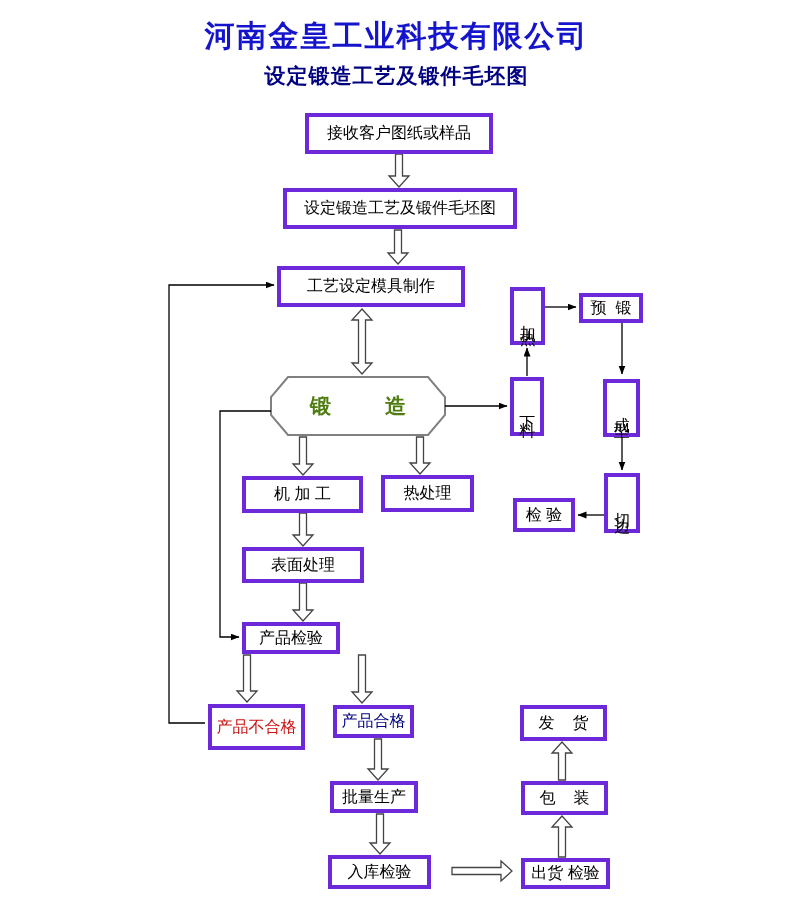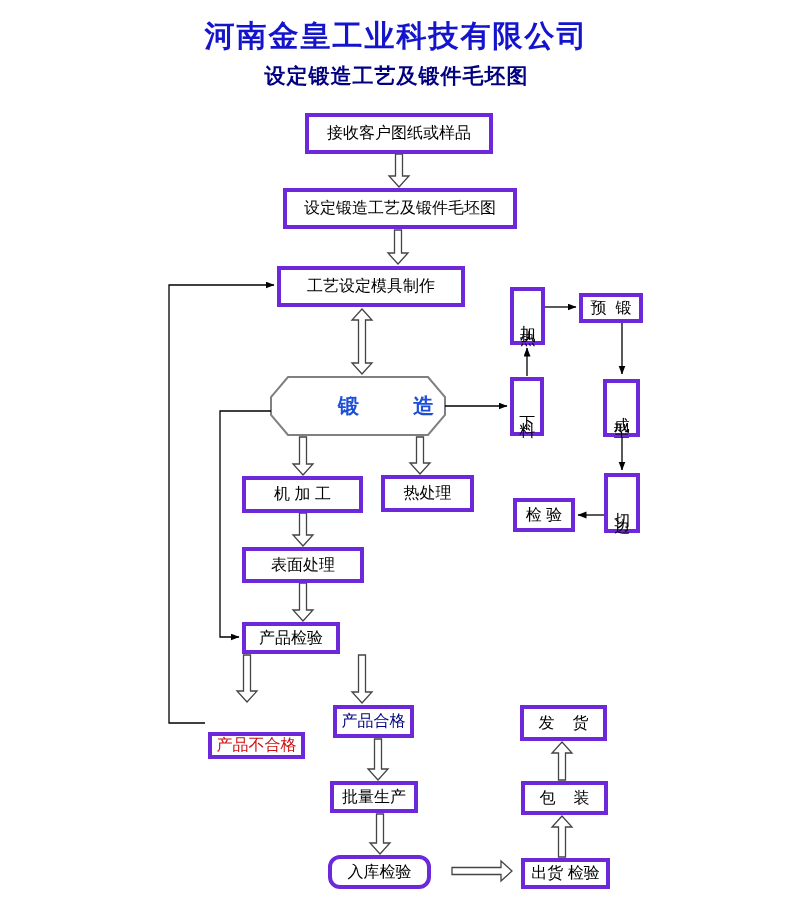--- a/index.html
+++ b/index.html
@@ -29,22 +29,22 @@
     box-sizing:border-box;
   }
   .vbox{
     writing-mode:vertical-rl;text-orientation:upright;
     letter-spacing:6px;padding-top:4px;
   }
   .red-text{color:#CC1111;}
   .navy-text{color:#000080;}
   .forging-label{
     position:absolute;display:flex;align-items:center;justify-content:center;
-    font-size:21px;font-weight:bold;color:#1d4ed8;
-    word-spacing:48px;white-space:pre;background:transparent;padding-left:28px;
+    font-size:21px;font-weight:bold;color:#4d7c0f;
+    word-spacing:48px;white-space:pre;background:transparent;
   }
 </style>
 </head>
 <body>
 
 <div class="page">
 
   <div class="title">河南金皇工业科技有限公司</div>
   <div class="subtitle">设定锻造工艺及锻件毛坯图</div>
 
@@ -97,22 +97,22 @@
   <div class="box vbox" style="left:510px;top:377px;width:34px;height:59px;">下料</div>
   <div class="box vbox" style="left:603px;top:379px;width:37px;height:58px;">成型</div>
   <div class="box vbox" style="left:604px;top:473px;width:36px;height:60px;">切边</div>
   <div class="box" style="left:513px;top:498px;width:62px;height:34px;">检 验</div>
 
   <div class="box" style="left:242px;top:476px;width:121px;height:37px;">机 加 工</div>
   <div class="box" style="left:381px;top:475px;width:93px;height:37px;">热处理</div>
   <div class="box" style="left:242px;top:547px;width:122px;height:36px;">表面处理</div>
   <div class="box" style="left:242px;top:622px;width:98px;height:32px;">产品检验</div>
 
-  <div class="box red-text" style="left:208px;top:732px;width:97px;height:27px;">产品不合格</div>
+  <div class="box red-text" style="left:208px;top:704px;width:97px;height:46px;">产品不合格</div>
   <div class="box navy-text" style="left:333px;top:705px;width:81px;height:33px;">产品合格</div>
   <div class="box" style="left:520px;top:705px;width:87px;height:36px;">发    货</div>
 
   <div class="box" style="left:330px;top:781px;width:88px;height:32px;">批量生产</div>
   <div class="box" style="left:521px;top:781px;width:87px;height:34px;">包    装</div>
-  <div class="box" style="left:328px;top:855px;width:103px;height:34px;border-radius:12px;">入库检验</div>
+  <div class="box" style="left:328px;top:855px;width:103px;height:34px;">入库检验</div>
   <div class="box" style="left:521px;top:858px;width:89px;height:31px;">出货 检验</div>
 
 </div>
 
 </body></html>

